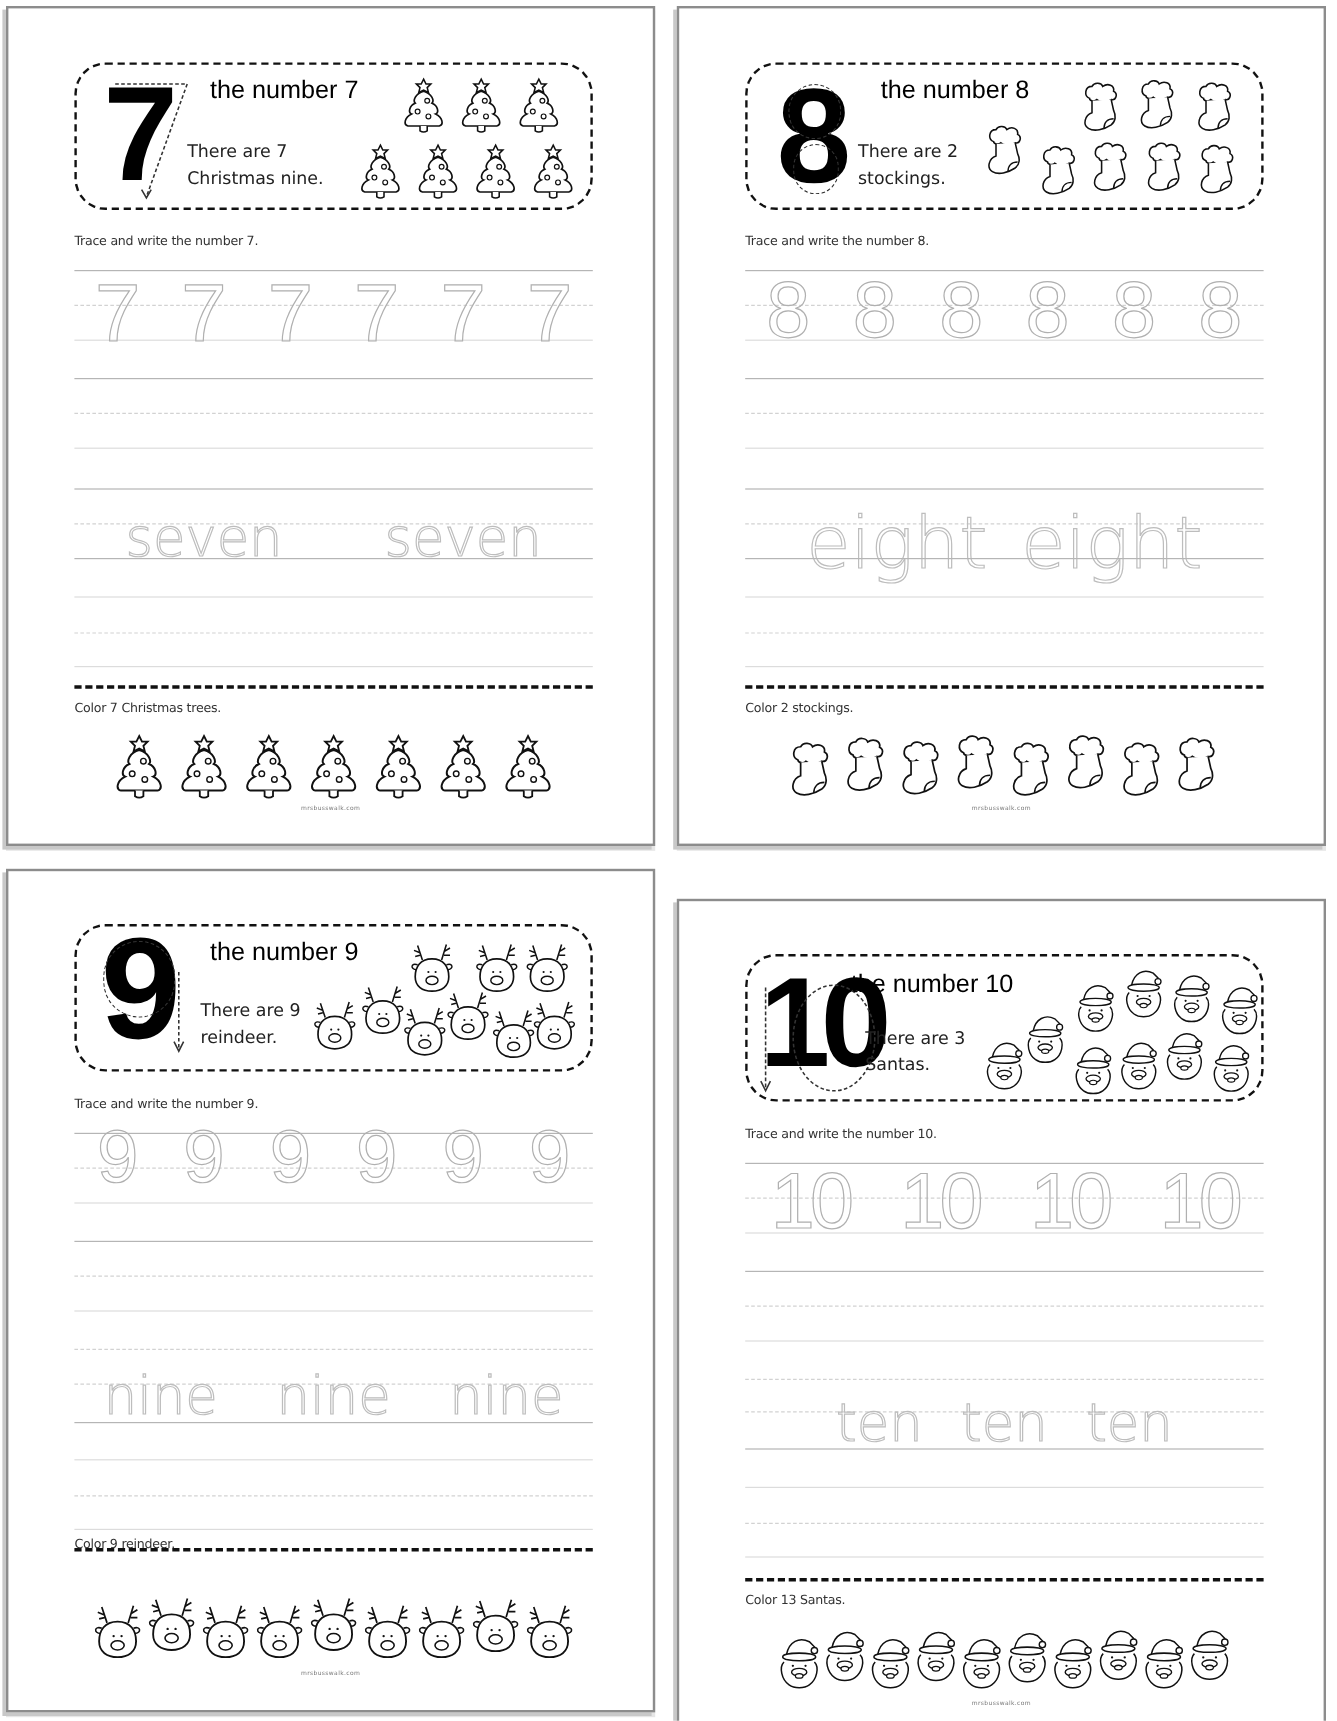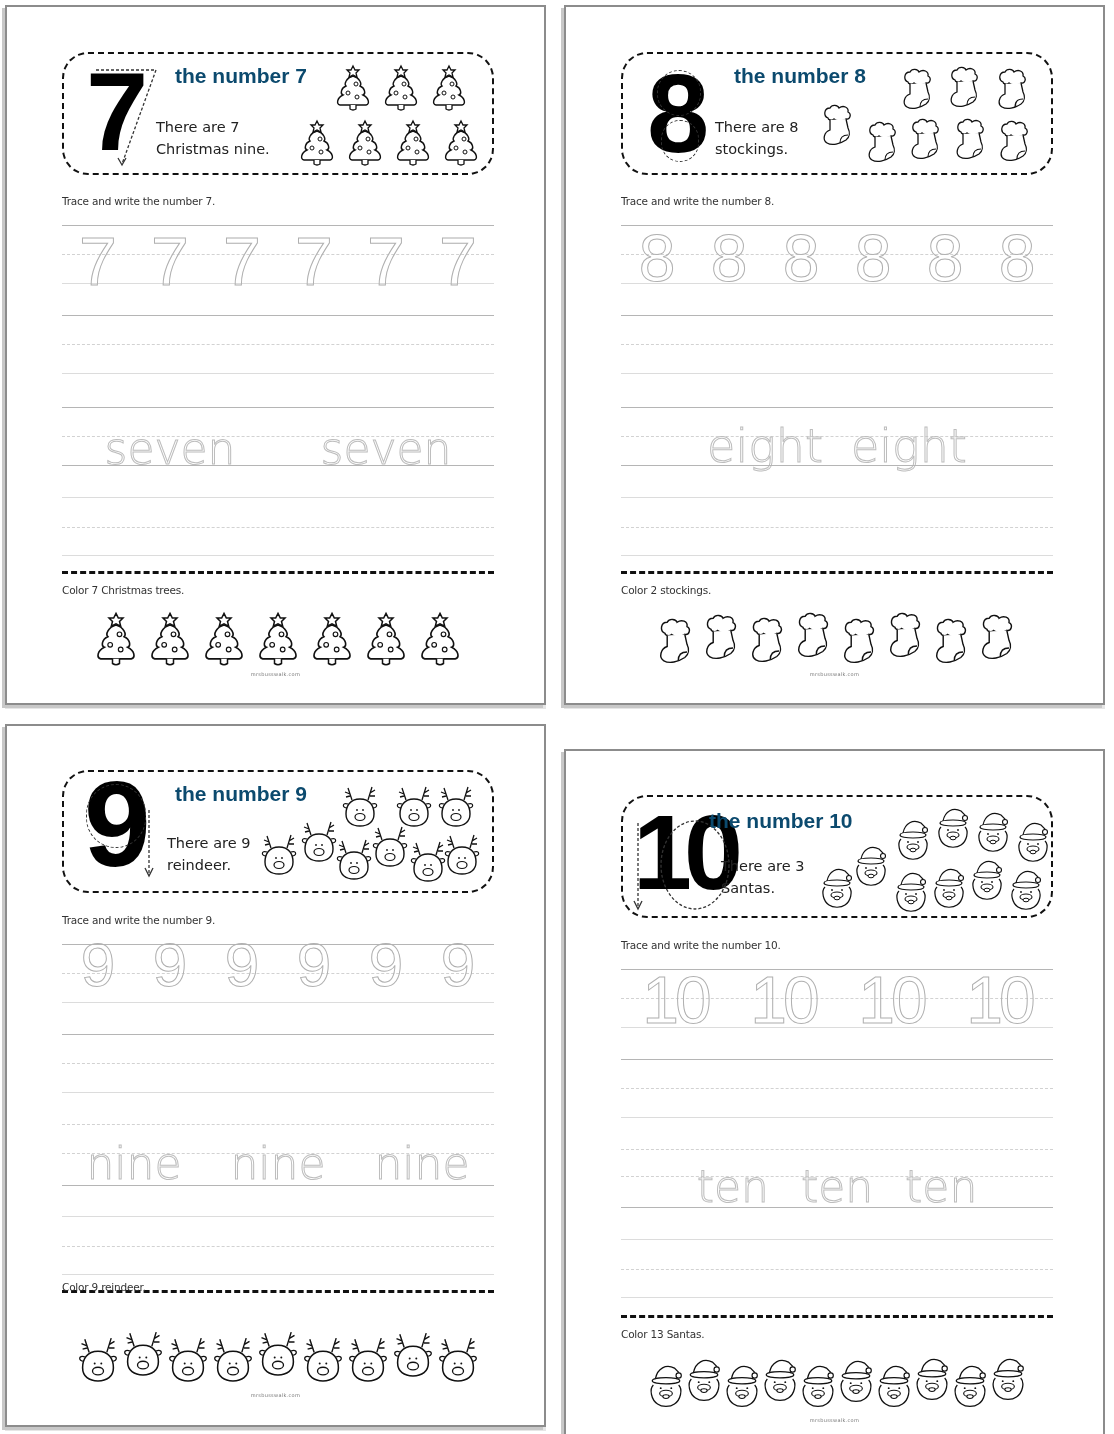--- a/index.html
+++ b/index.html
@@ -18,21 +18,21 @@
     position: absolute; left: 55px; top: 45px; width: 432px; height: 123px;
     border: 2.5px dashed #111; border-radius: 26px; box-sizing: border-box;
   }
   .big-digit {
     position: absolute; font-family: "Liberation Sans", sans-serif; font-weight: 700;
     color: #000; line-height: 1; letter-spacing: -4px;
   }
   .digit-guide { position: absolute; border: 1.5px dashed #333; border-radius: 40px; }
   .title {
     position: absolute; left: 111px; top: 10px;
-    font-family: "Liberation Sans", sans-serif; font-weight: 700; font-size: 21px; color: #0c4a6e;
+    font-family: "Liberation Sans", sans-serif; font-weight: 400; font-size: 21px; color: #000000;
   }
   .desc {
     position: absolute; left: 92px; top: 62px; width: 140px;
     font-family: "DejaVu Sans", sans-serif; font-size: 14.5px; line-height: 22px; color: #222;
   }
   .pics { position: absolute; left: 0; top: 0; width: 100%; height: 100%; }
   .pic { position: absolute; }
 
   .instruction {
     position: absolute; left: 55px; font-size: 10.5px; color: #333;
@@ -171,21 +171,21 @@
   <div class="footer-credit" style="top:664px">mrsbusswalk.com</div>
 </div>
 
 <div class="page p2">
   <div class="header-box">
     <div class="big-digit" style="left:24px;top:4px;font-size:112px;">8</div>
     <div class="digit-guide" style="left:34px;top:16px;width:42px;height:44px;"></div>
     <div class="digit-guide" style="left:38px;top:66px;width:36px;height:40px;"></div>
     <div class="title">the number 8</div>
     <div class="desc">
-      <div>There are 8</div>
+      <div>There are 2</div>
       <div>stockings.</div>
     </div>
     <div class="pics">
       <div class="pic" style="left:275px;top:12px">
           <svg width="40" height="46">
             <use href="#stocking"></use>
           </svg>
         </div>
       <div class="pic" style="left:322px;top:10px">
           <svg width="40" height="46">
@@ -236,21 +236,21 @@
       <span class="trace-glyph" style="font-size:66px;">8</span>
       <span class="trace-glyph" style="font-size:66px;">8</span>
       <span class="trace-glyph" style="font-size:66px;">8</span>
       <span class="trace-glyph" style="font-size:66px;">8</span>
     </div>
     <div class="line solid" style="top:90px"></div>
     <div class="line dot" style="top:119px"></div>
     <div class="line light" style="top:148px"></div>
     <div class="line solid" style="top:182px"></div>
     <div class="line dot" style="top:211px"></div>
-    <div class="trace-word" style="top:198px;font-size:46px;justify-content:center;gap:28px;">
+    <div class="trace-word" style="top:198px;font-size:60px;justify-content:center;gap:28px;">
       <span>eight</span>
       <span>eight</span>
     </div>
     <div class="line solid" style="top:240px"></div>
     <div class="line light" style="top:272px"></div>
     <div class="line dot" style="top:302px"></div>
     <div class="line light" style="top:330px"></div>
   </div>
 
   <div class="divider" style="top:564px"></div>

